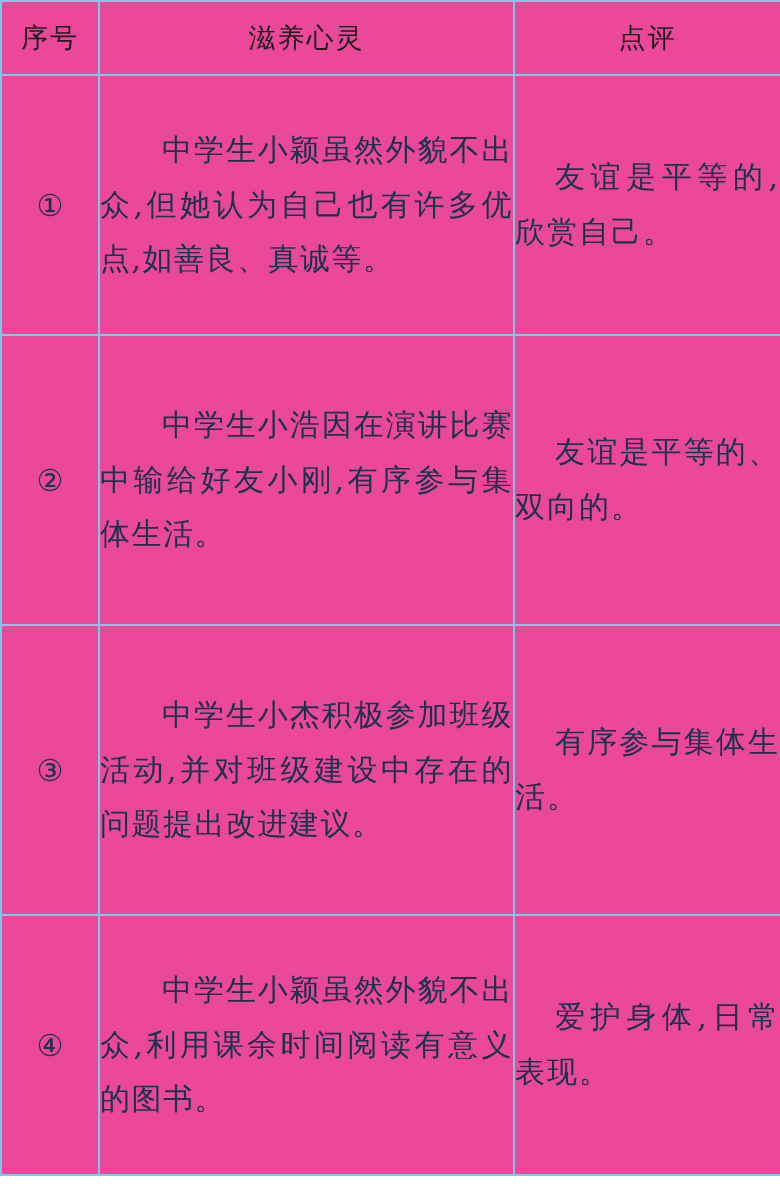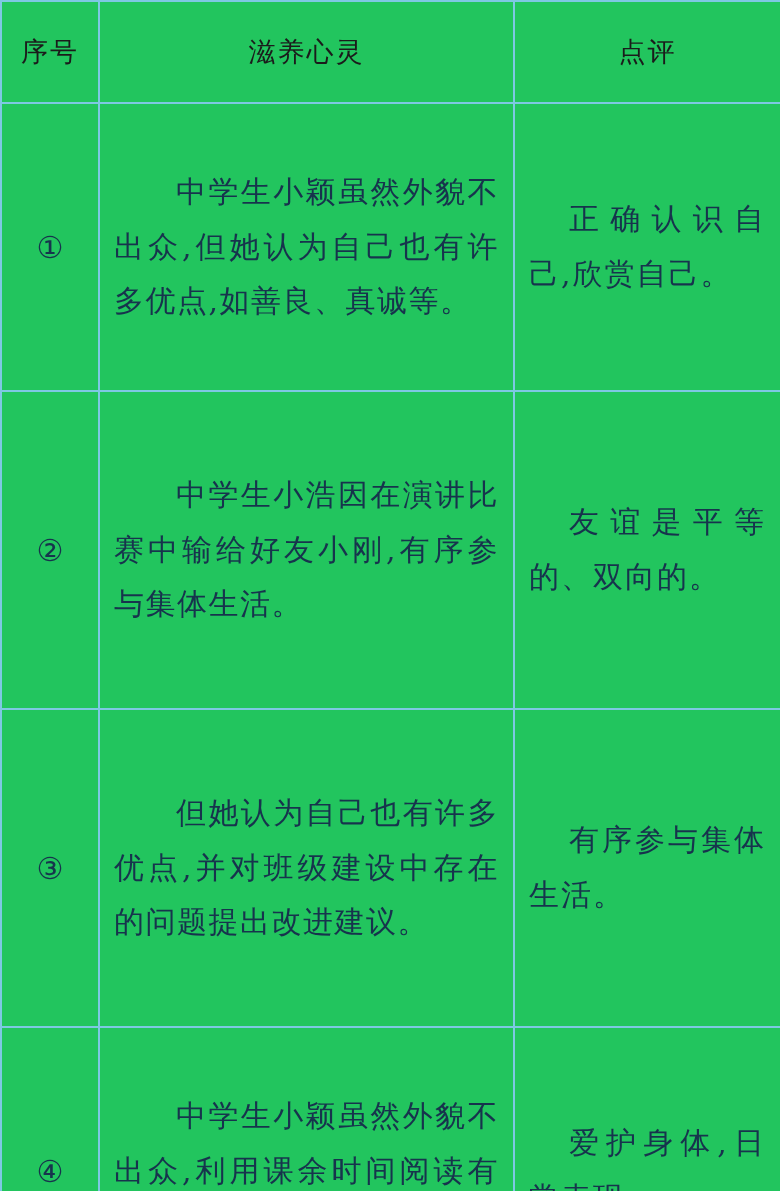--- a/index.html
+++ b/index.html
@@ -28,22 +28,22 @@
   }
 
   table.grid col.c-index { width: 98px; }
   table.grid col.c-desc  { width: 415px; }
   table.grid col.c-note  { width: 267px; }
 
   table.grid th,
   table.grid td {
     border: 2px solid #7ec8e3;
     vertical-align: middle;
-    padding: 14px;
-    background: #22c55e;
+    padding: 0;
+    background: #ec4899;
   }
 
   
   thead th {
     height: 72px;
     background: #e8f7fc;
     text-align: center;
     font-weight: normal;
     color: #1b1b1b;
     font-size: 27px;
@@ -106,30 +106,30 @@
       <tr>
         <th>序号</th>
         <th>滋养心灵</th>
         <th>点评</th>
       </tr>
     </thead>
     <tbody>
       <tr class="row-1">
         <td class="index">①</td>
         <td class="desc">中学生小颖虽然外貌不出众,但她认为自己也有许多优点,如善良、真诚等。</td>
-        <td class="note">正确认识自己,欣赏自己。</td>
+        <td class="note">友谊是平等的,欣赏自己。</td>
       </tr>
       <tr class="row-2">
         <td class="index">②</td>
         <td class="desc">中学生小浩因在演讲比赛中输给好友小刚,有序参与集体生活。</td>
         <td class="note">友谊是平等的、双向的。</td>
       </tr>
       <tr class="row-3">
         <td class="index">③</td>
-        <td class="desc">但她认为自己也有许多优点,并对班级建设中存在的问题提出改进建议。</td>
+        <td class="desc">中学生小杰积极参加班级活动,并对班级建设中存在的问题提出改进建议。</td>
         <td class="note">有序参与集体生活。</td>
       </tr>
       <tr class="row-4">
         <td class="index">④</td>
         <td class="desc">中学生小颖虽然外貌不出众,利用课余时间阅读有意义的图书。</td>
         <td class="note">爱护身体,日常表现。</td>
       </tr>
     </tbody>
   </table>
 </div>

